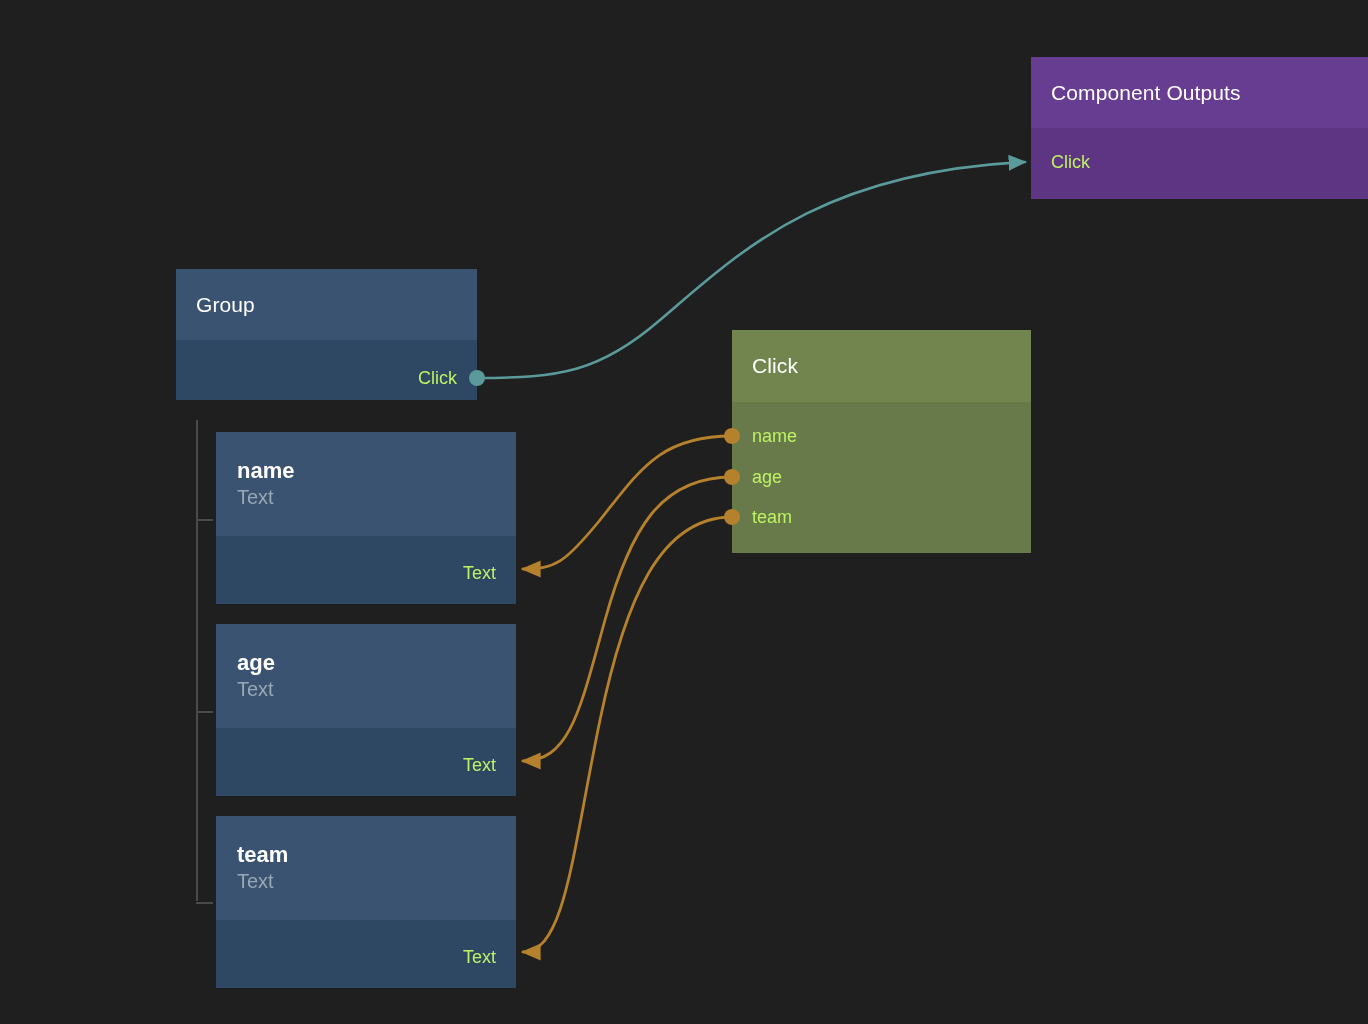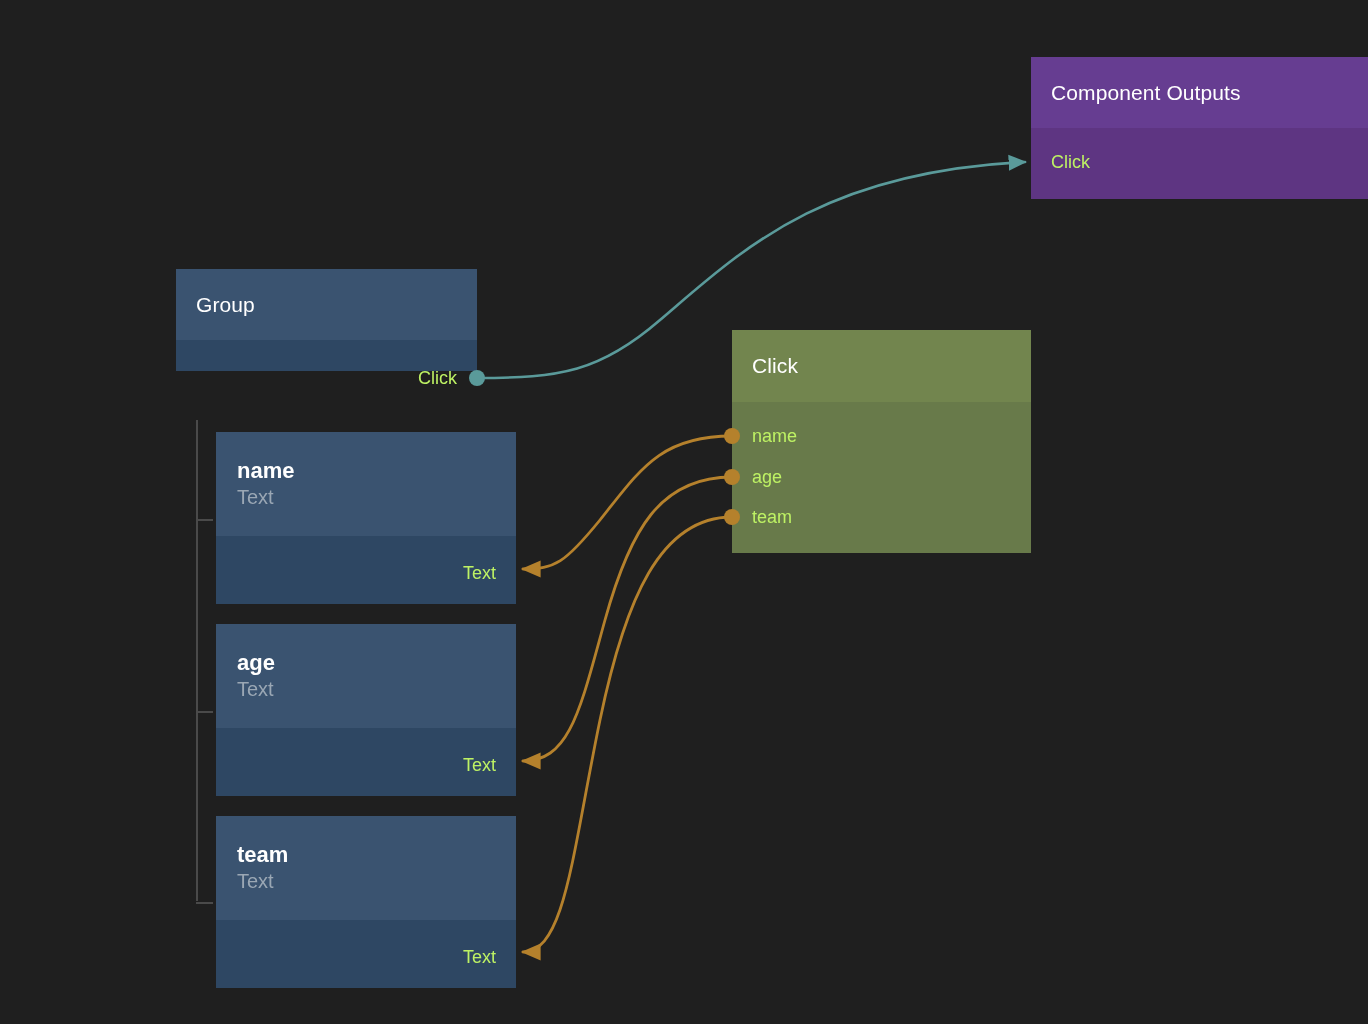--- a/index.html
+++ b/index.html
@@ -93,21 +93,21 @@
     height: 71px;
     background: #663d91;
   }
   #node-component-outputs .node-body {
     background: #5e3582;
   }
 
   
   #node-group {
     left: 176px; top: 269px;
-    width: 301px; height: 102px;
+    width: 301px; height: 131px;
   }
   #node-group .node-header {
     height: 71px;
     background: #3a5370;
   }
   #node-group .node-body {
     background: #2e4763;
   }
 
   

